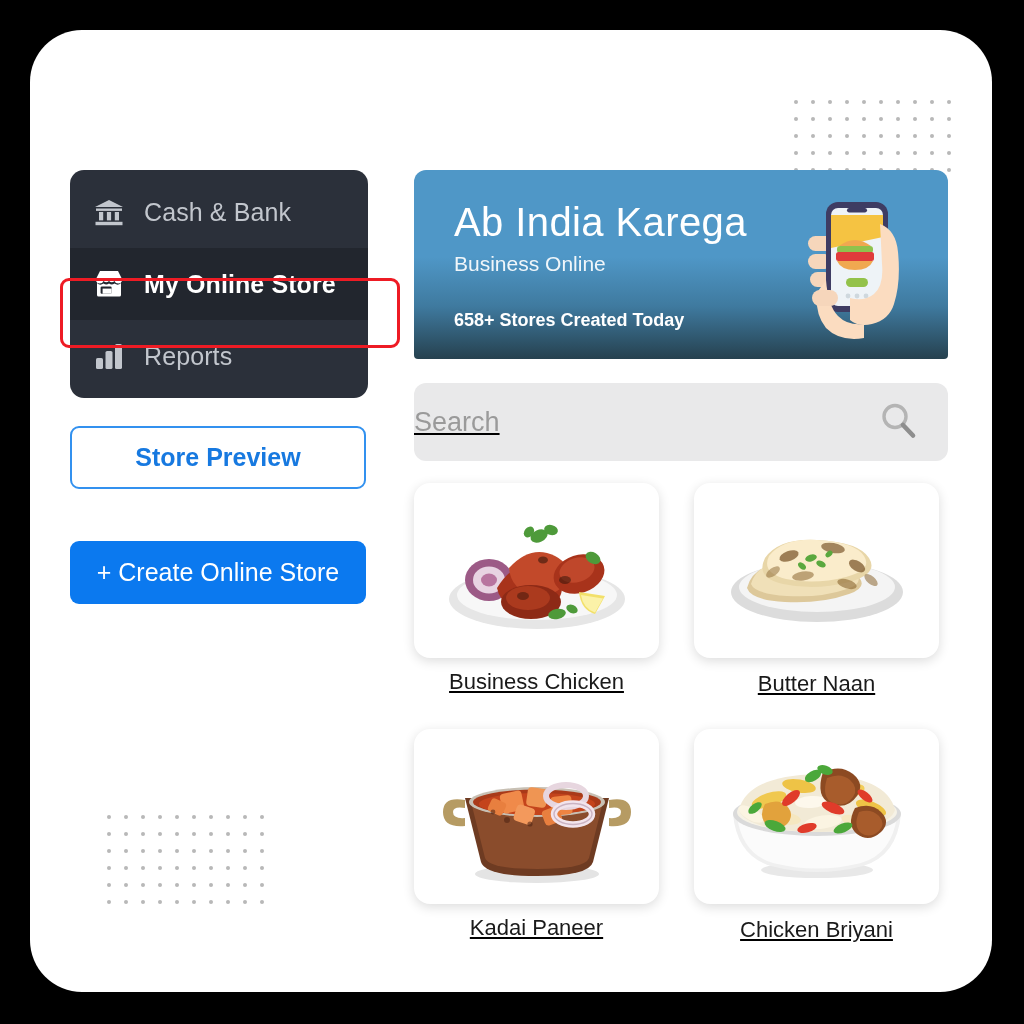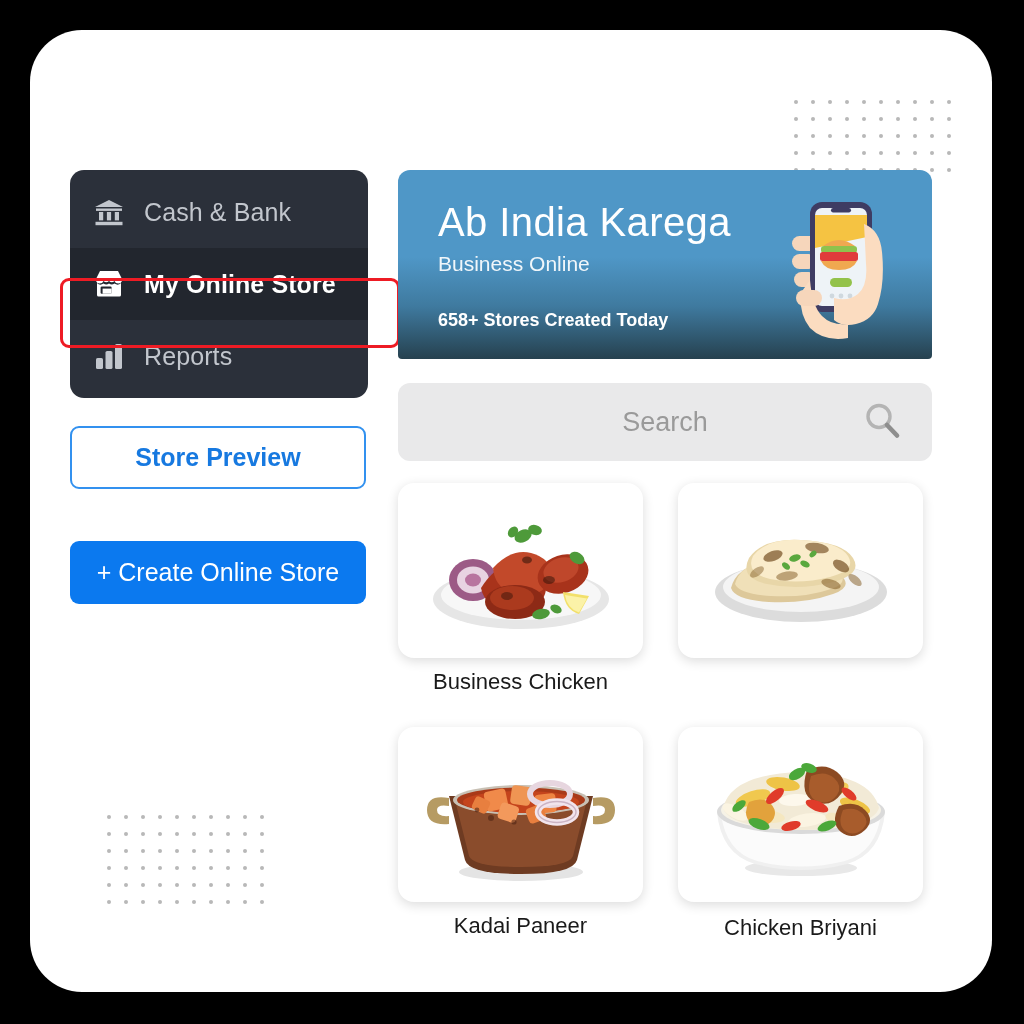--- a/index.html
+++ b/index.html
@@ -111,22 +111,23 @@
     font-size:25px;
     font-weight:bold;
     font-family:"Liberation Sans", sans-serif;
     cursor:pointer;
     display:flex; align-items:center; justify-content:center;
   }
 
   
   #content-column {
     position:absolute;
-    left:368px; top:140px;
+    left:384px; top:140px;
     width:534px;
+    text-decoration:underline;
   }
 
   
   #promo-banner {
     position:relative;
     width:534px; height:189px;
     border-radius:12px 12px 4px 4px;
     background:linear-gradient(180deg,#4f97c7 0%, #4f97c7 46%, #3f7a9f 72%, #26414f 100%);
     overflow:hidden;
   }
@@ -154,21 +155,20 @@
     width:534px; height:78px;
     background:#e9e9ea;
     border-radius:12px;
     display:flex; align-items:center; justify-content:center;
     cursor:text;
   }
   #search-input {
     width:100%; height:100%;
     background:transparent;
     border:none; outline:none;
-    text-align:center;
     font-size:27px;
     color:#8d8d8d;
     font-family:"Liberation Sans", sans-serif;
   }
   #search-input::placeholder { color:#9a9a9a; opacity:1; }
   #search-icon {
     position:absolute; right:30px; top:50%;
     transform:translateY(-50%);
     cursor:pointer;
   }
@@ -471,20 +471,21 @@
             <ellipse cx="66" cy="76" rx="8" ry="4" fill="#8a6631" opacity=".5" transform="rotate(-35 66 76)"></ellipse>
             <ellipse cx="164" cy="84" rx="8" ry="4" fill="#8a6631" opacity=".55" transform="rotate(40 164 84)"></ellipse>
             <g fill="#5aa83e">
               <ellipse cx="104" cy="62" rx="6" ry="3.4" transform="rotate(-18 104 62)"></ellipse>
               <ellipse cx="114" cy="68" rx="5" ry="3" transform="rotate(24 114 68)"></ellipse>
               <ellipse cx="95" cy="70" rx="4.5" ry="2.8" transform="rotate(40 95 70)"></ellipse>
               <ellipse cx="122" cy="58" rx="4" ry="2.6" transform="rotate(-40 122 58)"></ellipse>
             </g>
           </svg>
         </div>
+        <div class="product-label">Butter Naan</div>
       </div>
 
       <div class="product-item">
         <div class="product-card">
           <svg width="220" height="150" viewBox="0 0 220 150">
             <rect x="0" y="0" width="220" height="150" fill="#ffffff"></rect>
             <ellipse cx="110" cy="132" rx="62" ry="9" fill="#e4e4e4"></ellipse>
             <path d="M38 58 q-22 -4 -22 12 q0 16 22 14 l0 -8 q-12 1 -12 -6 q0 -6 12 -4 z" fill="#b69b63"></path>
             <path d="M182 58 q22 -4 22 12 q0 16 -22 14 l0 -8 q12 1 12 -6 q0 -6 -12 -4 z" fill="#b69b63"></path>
             <path d="M38 56 L182 56 L166 120 q-4 14 -56 14 q-52 0 -56 -14 z" fill="#6e3b22"></path>

